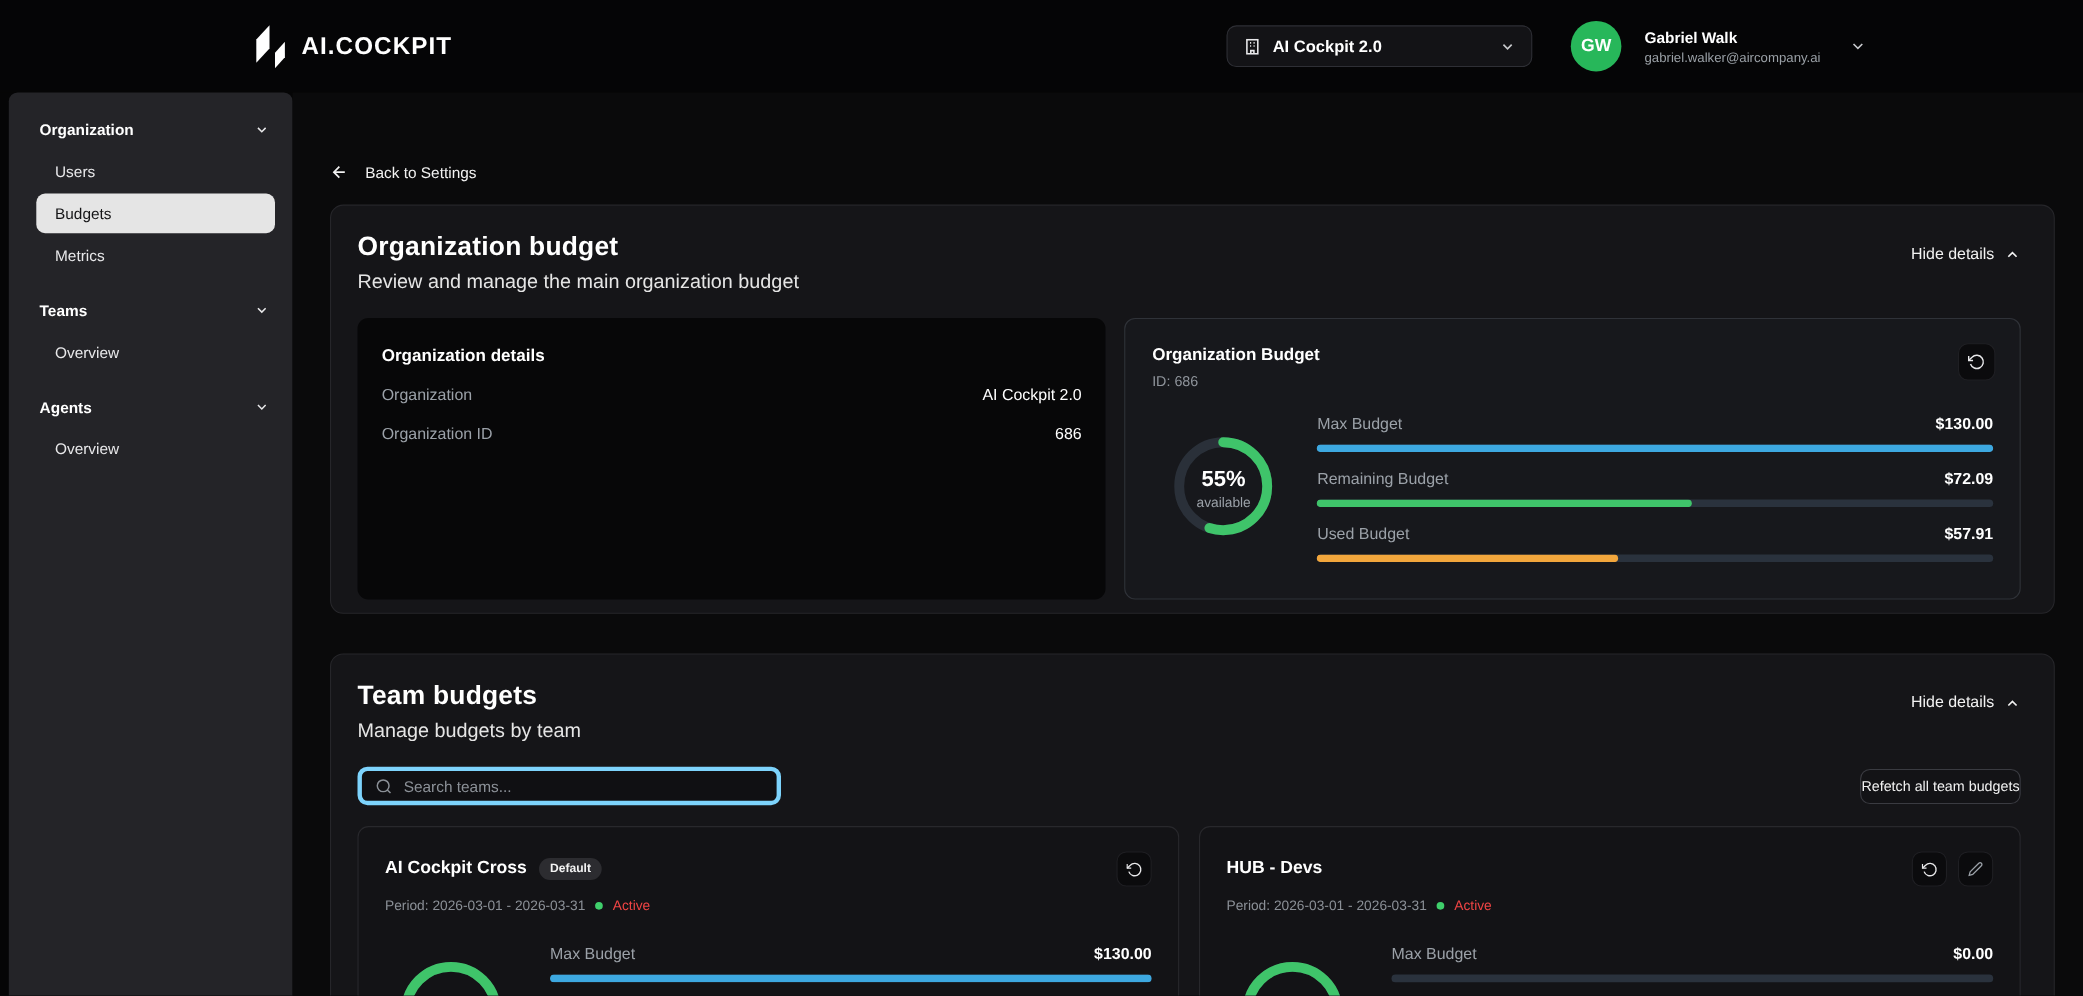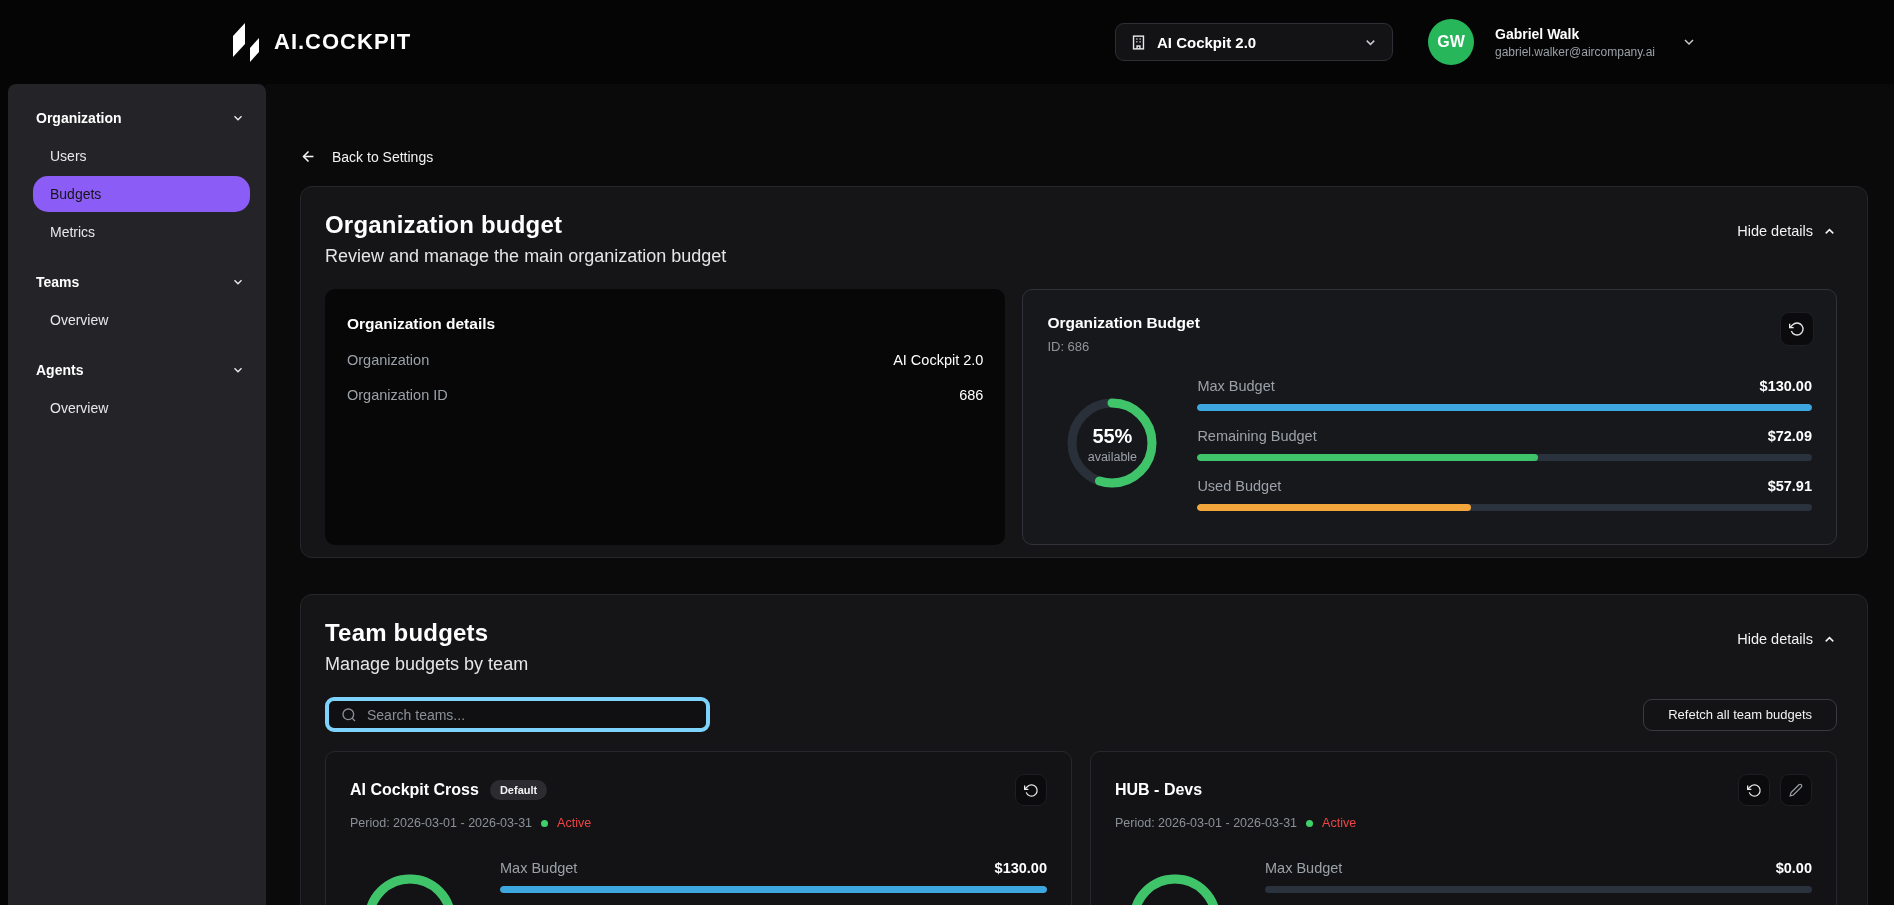--- a/index.html
+++ b/index.html
@@ -25,21 +25,21 @@
   
   .sidebar { position:absolute; left:8px; top:84px; width:258px; height:821px;
              background:#242428; border-radius:8px 8px 0 0; padding-top:20px; }
   .side-section { margin-bottom:18px; }
   .side-header { height:28px; display:flex; align-items:center; justify-content:space-between;
                  padding:0 21px 0 28px; font-size:14px; font-weight:bold; color:#fff;
                  cursor:pointer; margin-bottom:6px; }
   .side-item { height:36px; width:217px; margin:2px 0 2px 25px; border-radius:8px;
                display:flex; align-items:center; padding-left:17px; font-size:14px;
                color:#e8e8ea; cursor:pointer; }
-  .side-item.active { background:#8b5cf6; color:#151517; font-weight:500;border-radius:15px; }
+  .side-item.active { background:#e5e5e5; color:#151517; font-weight:500; }
 
   
   .main { position:absolute; left:266px; top:84px; width:1628px; height:821px;
           background:#0a0a0b; overflow:hidden; padding:0 26px 0 34px; }
   .back-row { margin-top:64px; display:flex; align-items:center; gap:15px; font-size:14px;
               color:#f2f2f2; cursor:pointer; width:fit-content; }
 
   .card { background:#151518; border:1px solid #26262a; border-radius:12px; }
   .org-card { margin-top:21px; height:372px; padding:24px 30px 24px 24px; }
   .card-head { display:flex; justify-content:space-between; align-items:flex-start; }
@@ -87,21 +87,21 @@
 
   
   .team-card-outer { margin-top:36px; height:560px; padding:24px 30px 24px 24px; }
   .controls-row { margin-top:22px; display:flex; justify-content:space-between; align-items:center; }
   .search-box { width:385px; height:35px; background:#101013; border:4px solid #7dd3fc;
                 border-radius:9px; display:flex; align-items:center; padding:0 12px; gap:10px;
                 color:#8b9097; }
   .search-box input { flex:1; background:transparent; border:none; outline:none; color:#e8e8ea;
                       font-size:14px; font-family:"Liberation Sans", sans-serif; }
   .search-box input::placeholder { color:#8b9097; }
-  .refetch-btn { height:32px; padding:0 24px; background:#131316; border:1px solid #3a3b41;
+  .refetch-btn { height:32px; padding:0 0; background:#131316; border:1px solid #3a3b41;
                  border-radius:9px; color:#f2f2f2; font-size:13px; font-weight:500;
                  font-family:"Liberation Sans", sans-serif; cursor:pointer; }
   .teams-grid { margin-top:19px; display:grid; grid-template-columns:1fr 1fr; gap:18px; }
   .team-card { background:#131316; border:1px solid #28282c; border-radius:10px;
                padding:22px 24px; height:420px; }
   .team-head { display:flex; align-items:center; }
   .team-name { font-size:16px; font-weight:bold; }
   .team-badge { margin-left:11px; background:#2c2c30; border-radius:999px; padding:4px 10px;
                 font-size:11px; font-weight:bold; color:#f2f2f2; }
   .team-actions { margin-left:auto; display:flex; gap:10px; }

